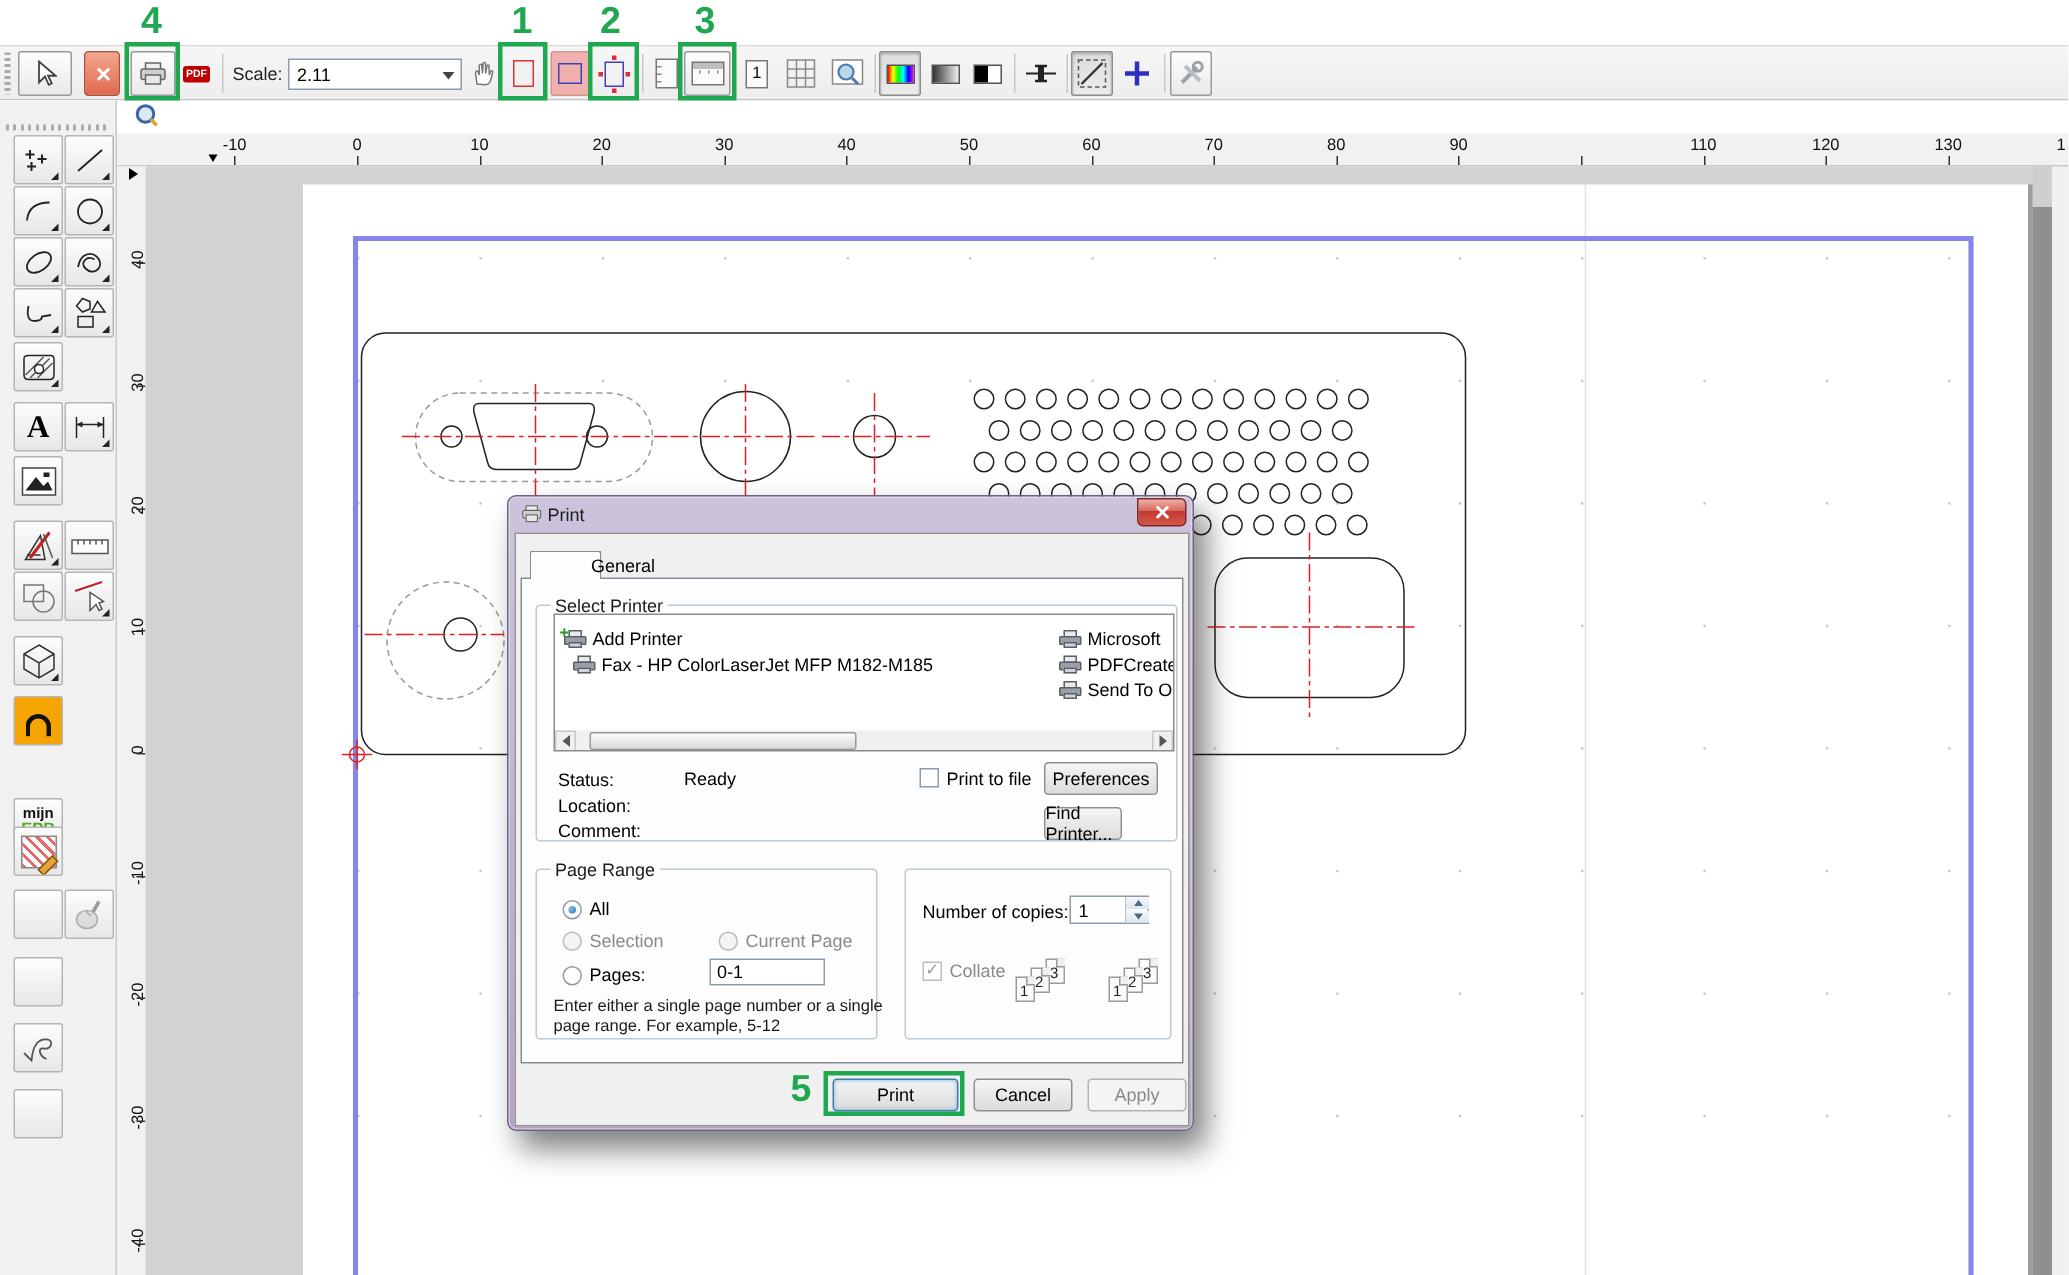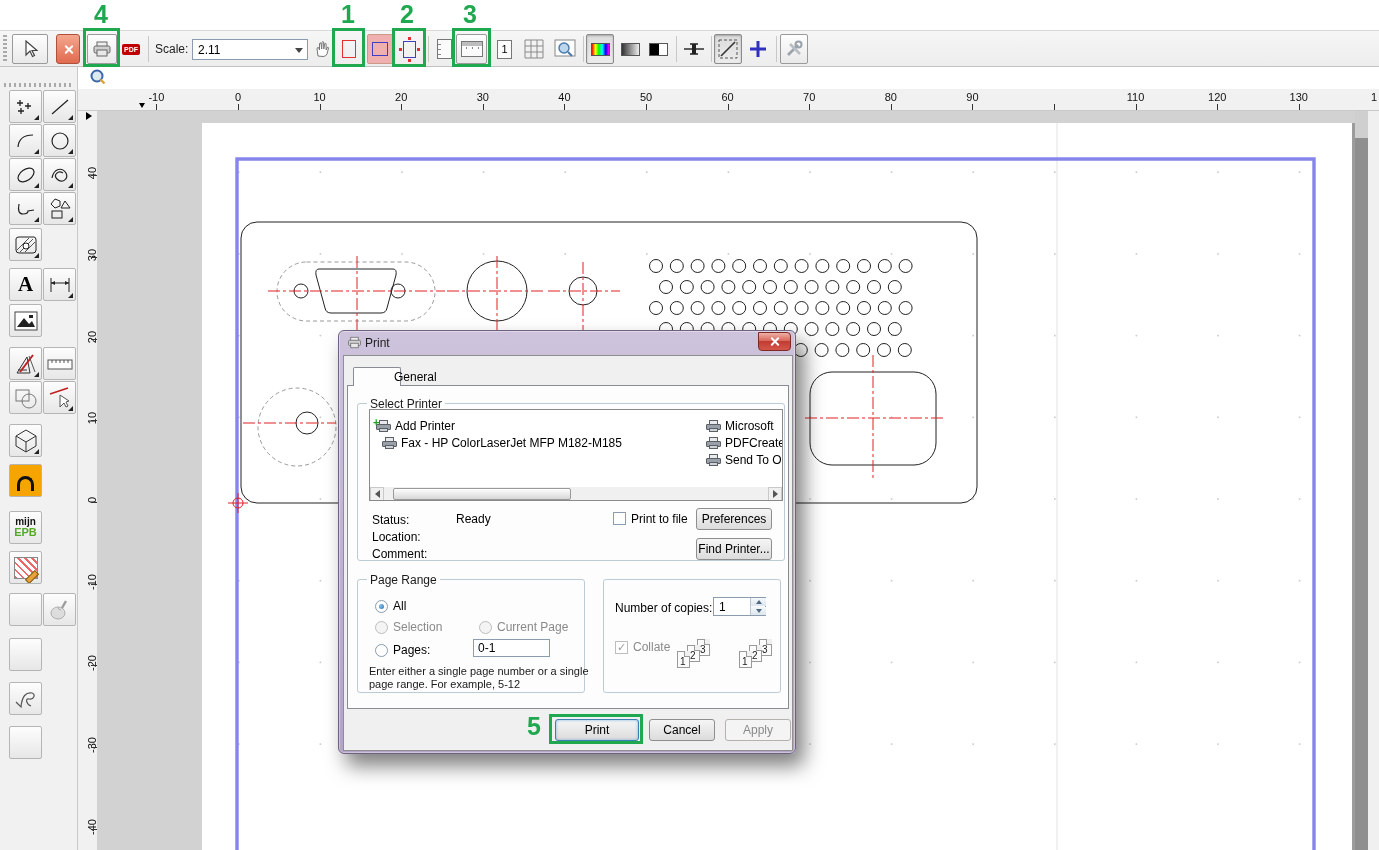--- a/index.html
+++ b/index.html
@@ -421,21 +421,21 @@
       </svg>
     </div>
     <div class="ltbtn fly" style="left: 9px; top: 357px;">
       <svg width="26" height="26" viewBox="0 0 26 26">
         <path d="M13 2 L23 8 L23 18 L13 24 L3 18 L3 8 Z M3 8 L13 14 L23 8 M13 14 V24" fill="none" stroke="#333"></path>
       </svg>
     </div>
     <div class="ltbtn orange" style="left: 9px; top: 397px;">
       <div class="archglyph"></div>
     </div>
-    <div class="ltbtn" style="left: 9px; top: 444px;">
+    <div class="ltbtn" style="left: 9px; top: 465px;">
       <div class="mijn"><span>mijn</span><br><span class="epb">EPB</span></div>
     </div>
     <div class="ltbtn" style="left: 9px; top: 484px;">
       <div class="hatchedit"></div>
     </div>
     <div class="ltbtn" style="left: 9px; top: 526px;"></div>
     <div class="ltbtn" style="left: 43px; top: 526px;">
       <svg width="24" height="24" viewBox="0 0 24 24" opacity="0.55">
         <ellipse cx="10" cy="15" rx="7" ry="6" fill="#cfcfcf" stroke="#777"></ellipse>
         <path d="M10 9 Q10 12 13 12" fill="none" stroke="#777"></path>
@@ -736,21 +736,21 @@
 
   <span class="dlg-abs" style="left:33px; top:182px;">Status:</span>
   <span class="dlg-abs" style="left:117px; top:181px;">Ready</span>
   <span class="dlg-abs" style="left:33px; top:199px;">Location:</span>
   <span class="dlg-abs" style="left:33px; top:216px;">Comment:</span>
   <div class="checkbox" style="left:274px; top:181px;"></div>
   <span class="dlg-abs" style="left:292px; top:181px;">Print to file</span>
   <div class="wbtn" style="left:357px; top:177px; width:76px;">
       <span>Preferences</span>
     </div>
-  <div class="wbtn" style="left:357px; top:207px; width:76px;">
+  <div class="wbtn" style="left:357px; top:207px; width:52px;">
       <span>Find Printer...</span>
     </div>
 
   <div class="groupbox" style="left:18px; top:248px; width:228px; height:114px;"></div>
   <span class="grouplabel" style="left:28px; top:242px;">Page Range</span>
   <div class="radio sel" style="left:36px; top:269px;"></div>
   <span class="dlg-abs" style="left:54px; top:268px;">All</span>
   <div class="radio dis" style="left:36px; top:290px;"></div>
   <span class="dlg-abs gray-text" style="left:54px; top:289px;">Selection</span>
   <div class="radio dis" style="left:140px; top:290px;"></div>

